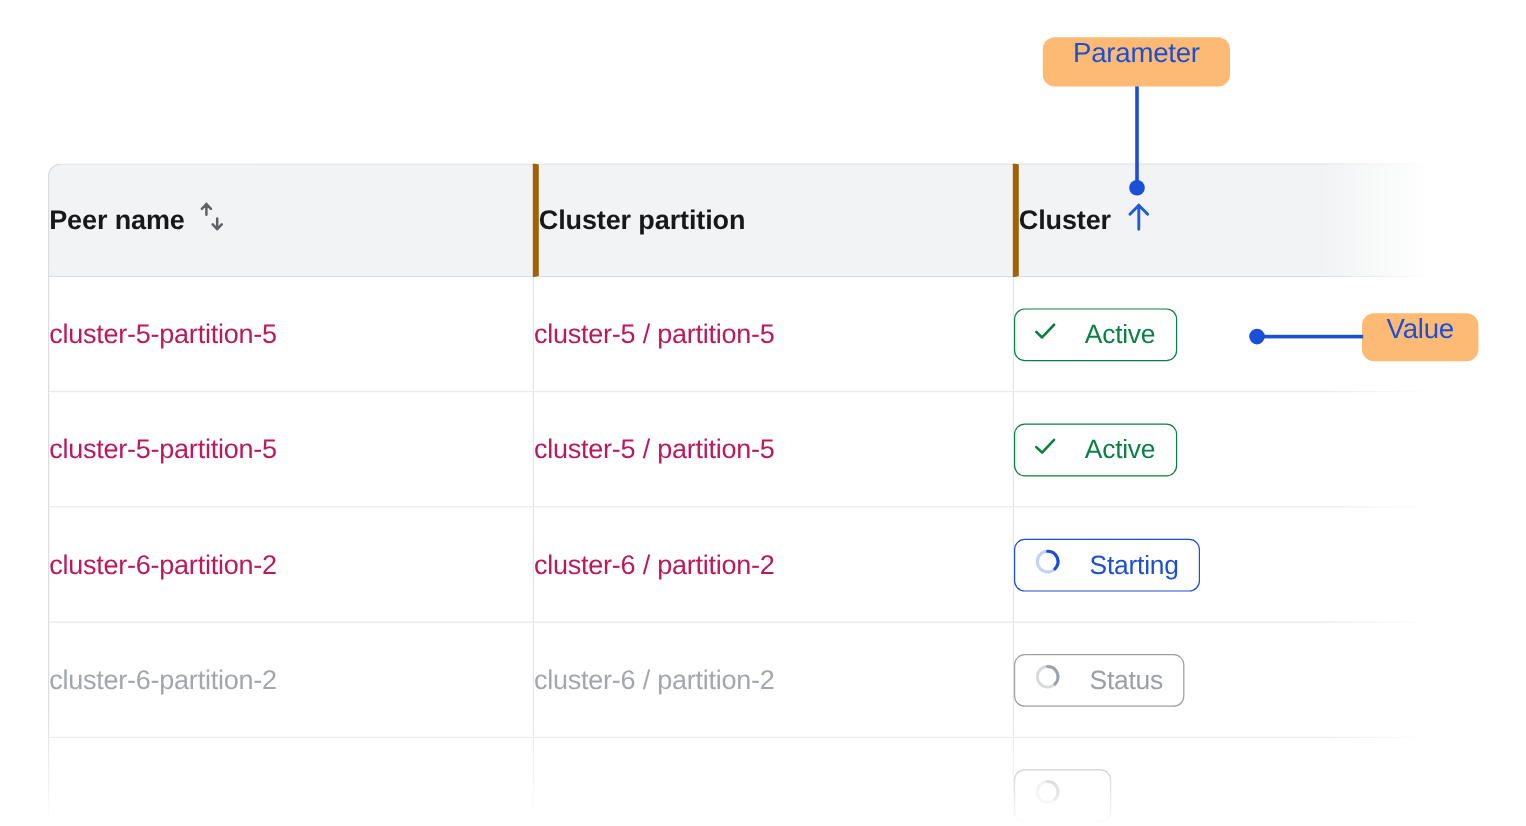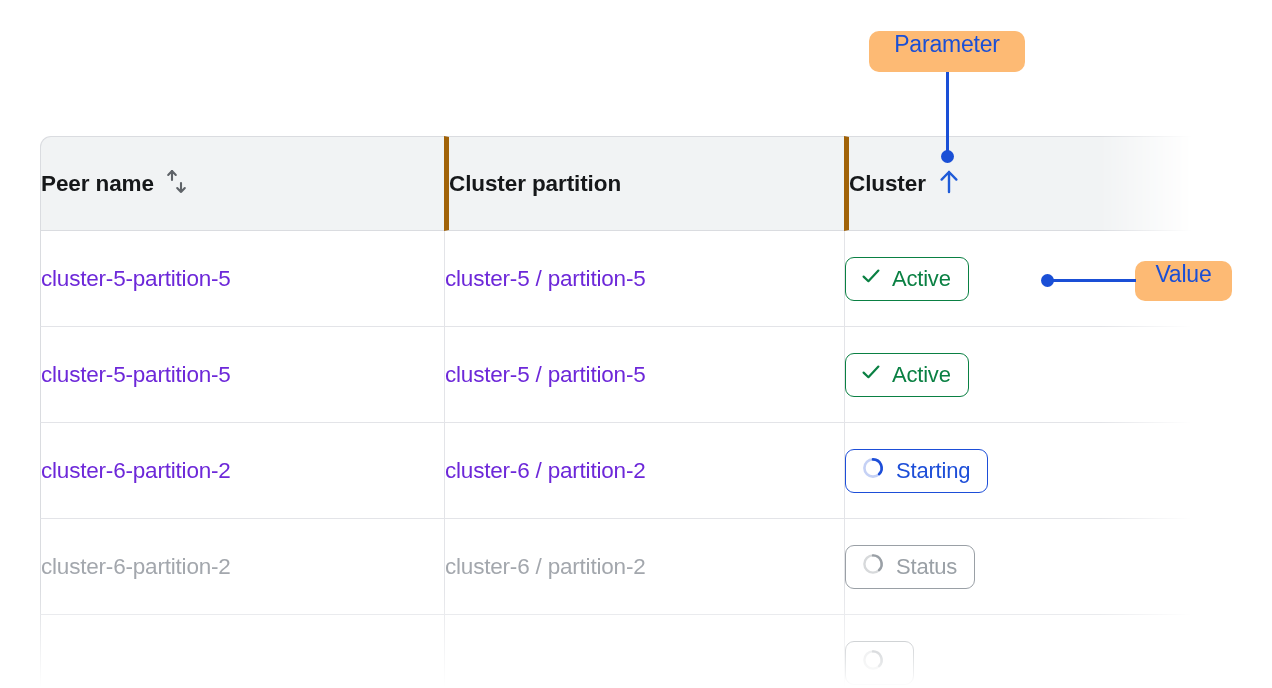--- a/index.html
+++ b/index.html
@@ -81,31 +81,31 @@
     height: 96px;
     border-bottom: 1px solid #e3e4e8;
     border-left: 1px solid #e3e4e8;
     padding: 0 0 0 34px;
     box-sizing: border-box;
     background: #ffffff;
   }
   tbody td.first { border-left: 1px solid #dadce0; }
   .cell-text {
     font-size: 22.5px;
-    color: #6d28d9;
+    color: #be185d;
     letter-spacing: -0.2px;
     white-space: nowrap;
   }
   tr.dimmed .cell-text { color: #a3a7ad; }
 
   
   .badge {
     display: inline-flex;
     align-items: center;
-    gap: 10px;
+    gap: 22px;
     height: 44px;
     padding: 0 17px 0 14px;
     border: 1.6px solid currentColor;
     border-radius: 9px;
     box-sizing: border-box;
     font-size: 22px;
     font-weight: 500;
     letter-spacing: -0.2px;
     white-space: nowrap;
     background: #ffffff;

